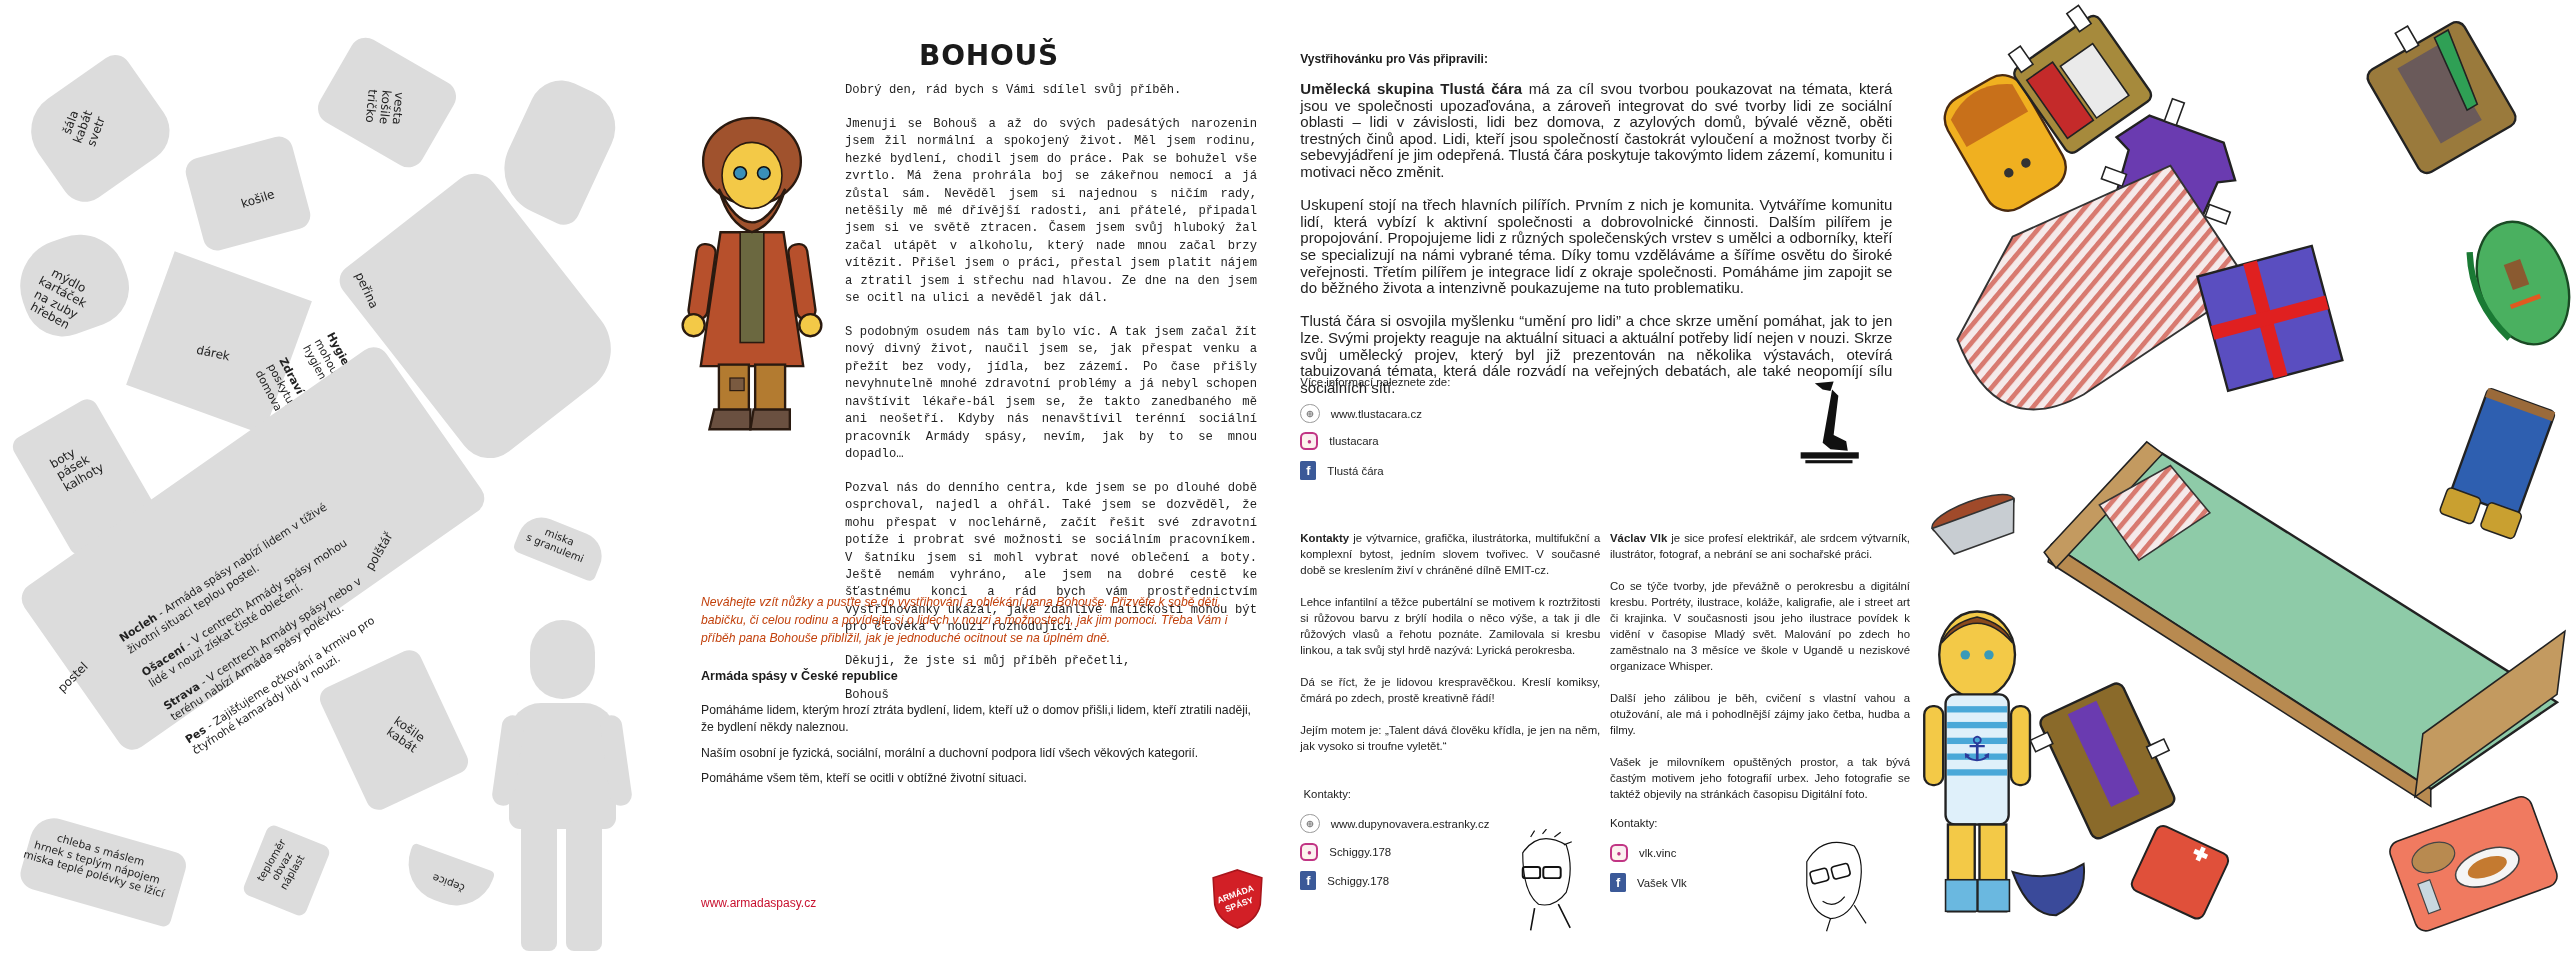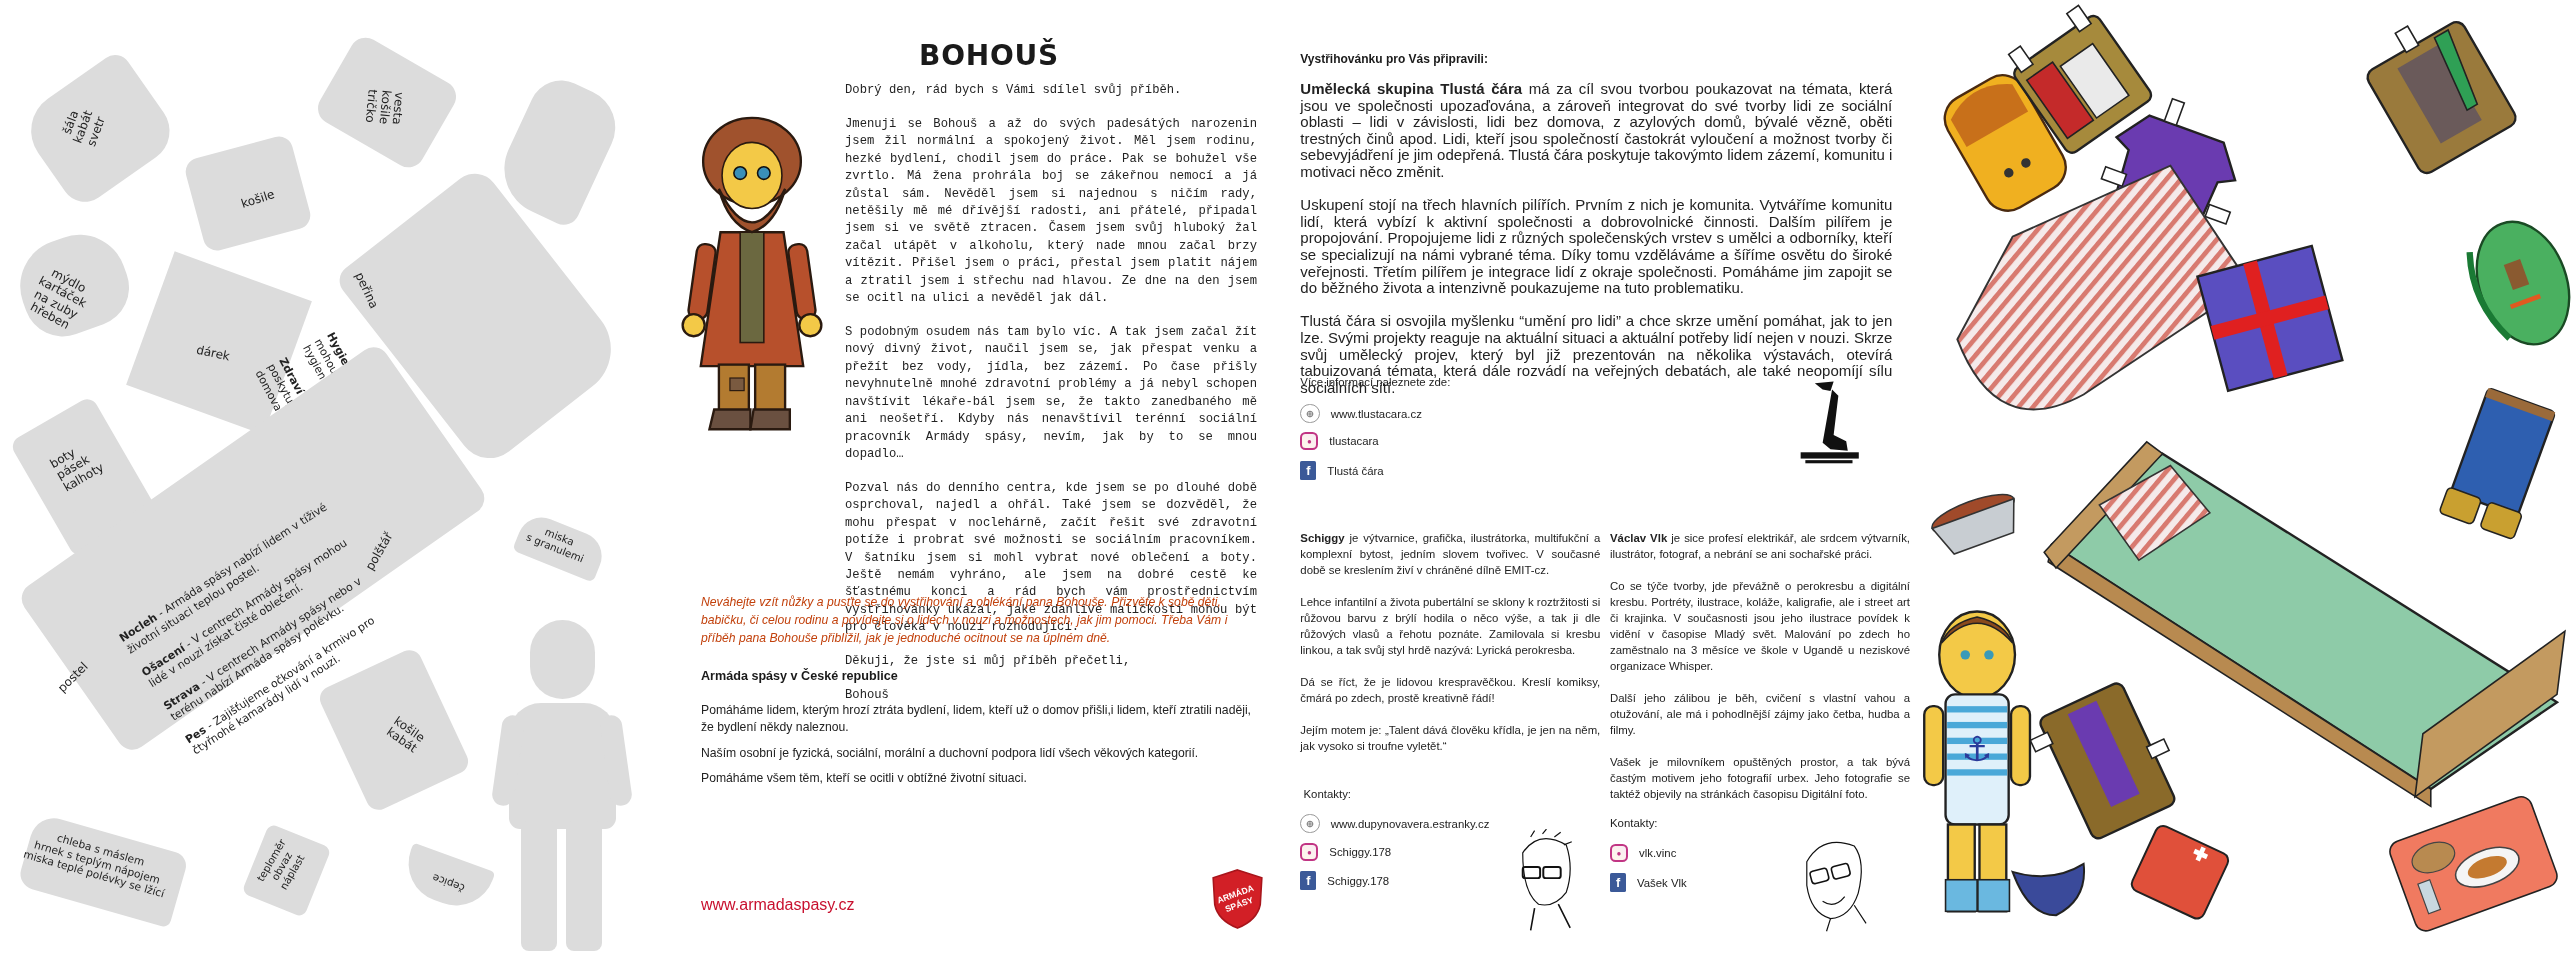--- a/index.html
+++ b/index.html
@@ -17,21 +17,21 @@
   .lbl b { font-weight:bold; }
 
   
   .title { position:absolute; left:256px; top:39px; font-family:"DejaVu Sans", sans-serif; font-weight:bold; font-size:28px; letter-spacing:0.8px; color:#1a1a1a; }
   .story { position:absolute; left:182px; top:82px; width:412px; font-family:Liberation Mono, monospace; font-size:12.2px; line-height:17.4px; text-align:justify; color:#222; }
   .story p { margin:0 0 16.6px 0; }
   .italic-block { position:absolute; left:38px; top:593px; width:560px; font-family:"Liberation Sans", sans-serif; font-style:italic; font-size:12.2px; line-height:18px; color:#c2410c; }
   .org-title { position:absolute; left:38px; top:669px; font-family:"Liberation Sans", sans-serif; font-weight:bold; font-size:12.6px; color:#1a1a1a; }
   .org-text { position:absolute; left:38px; top:702px; width:568px; font-family:"Liberation Sans", sans-serif; font-size:12.2px; line-height:17.4px; color:#222; }
   .org-text p { margin:0 16px 8px 0; }
-  .org-link { position:absolute; left:38px; top:896px; font-family:"Liberation Sans", sans-serif; font-size:16px; color:#c8102e; text-decoration:none; }
+  .org-link { position:absolute; left:38px; top:896px; font-family:"Liberation Sans", sans-serif; font-size:12px; color:#c8102e; text-decoration:none; }
   .shield { position:absolute; left:547px; top:868px; width:55px; height:62px; }
 
   
   .a-head { position:absolute; left:6.3px; top:52px; font-family:"Liberation Sans", sans-serif; font-weight:bold; font-size:12px; color:#1a1a1a; }
   .a-text { position:absolute; left:6.3px; top:81px; width:592px; font-family:"Liberation Sans", sans-serif; font-size:15px; line-height:16.6px; text-align:justify; color:#222; }
   .a-text p { margin:0 0 16.6px 0; }
   .info-head { position:absolute; left:6.3px; top:376px; font-family:"Liberation Sans", sans-serif; font-size:11.4px; color:#222; }
   .contact { position:absolute; left:6.3px; display:flex; align-items:center; gap:11px; font-family:"Liberation Sans", sans-serif; font-size:11.4px; color:#222; }
   .ico { width:19px; height:19px; display:inline-flex; align-items:center; justify-content:center; border-radius:4px; font-size:12.6px; font-weight:bold; }
   .ico-web { border:1.2px solid #999; border-radius:50%; color:#888; font-size:9.5px; width:17.4px; height:17.4px; }
@@ -195,22 +195,22 @@
     <span>Tlustá čára</span>
   </div>
   <svg class="logo-z" viewBox="0 0 80 112">
     <path d="M20 4 L44 2 L40 14 L30 12 Z" fill="#111"></path>
     <path d="M42 12 L50 20 L44 70 L60 78 L62 90 L40 88 L30 80 Z" fill="#111"></path>
     <rect x="2" y="92" width="74" height="8" fill="#111"></rect>
     <rect x="8" y="102" width="60" height="4" fill="#111"></rect>
   </svg>
 
   <div class="col col-l">
-    <p><b>Schiggy</b><span> je výtvarnice, grafička, ilustrátorka, multifukční a komplexní bytost, jedním slovem tvořivec. V současné době se kreslením živí v chráněné dílně EMIT-cz.</span></p>
-    <p>Lehce infantilní a života pubertální se sklony k roztržitosti si růžovou barvu z brýlí hodila o něco výše, a tak ji dle růžových vlasů a řehotu poznáte. Zamilovala si kresbu linkou, a tak svůj styl hrdě nazývá: Lyrická perokresba.</p>
+    <p><b>Kontakty</b><span> je výtvarnice, grafička, ilustrátorka, multifukční a komplexní bytost, jedním slovem tvořivec. V současné době se kreslením živí v chráněné dílně EMIT-cz.</span></p>
+    <p>Lehce infantilní a těžce pubertální se motivem k roztržitosti si růžovou barvu z brýlí hodila o něco výše, a tak ji dle růžových vlasů a řehotu poznáte. Zamilovala si kresbu linkou, a tak svůj styl hrdě nazývá: Lyrická perokresba.</p>
     <p>Dá se říct, že je lidovou krespravěčkou. Kreslí komiksy, čmárá po zdech, prostě kreativně řádí!</p>
     <p>Jejím motem je: „Talent dává člověku křídla, je jen na něm, jak vysoko si troufne vyletět.“</p>
   </div>
   <div class="k-head" style="left:9.5px;top:788px;">Kontakty:</div>
   <div class="contact" style="top:814px;">
     <span class="ico ico-web">⊕</span>
     <span>www.dupynovavera.estranky.cz</span>
   </div>
   <div class="contact" style="top:843px;">
     <span class="ico ico-ig">●</span>

